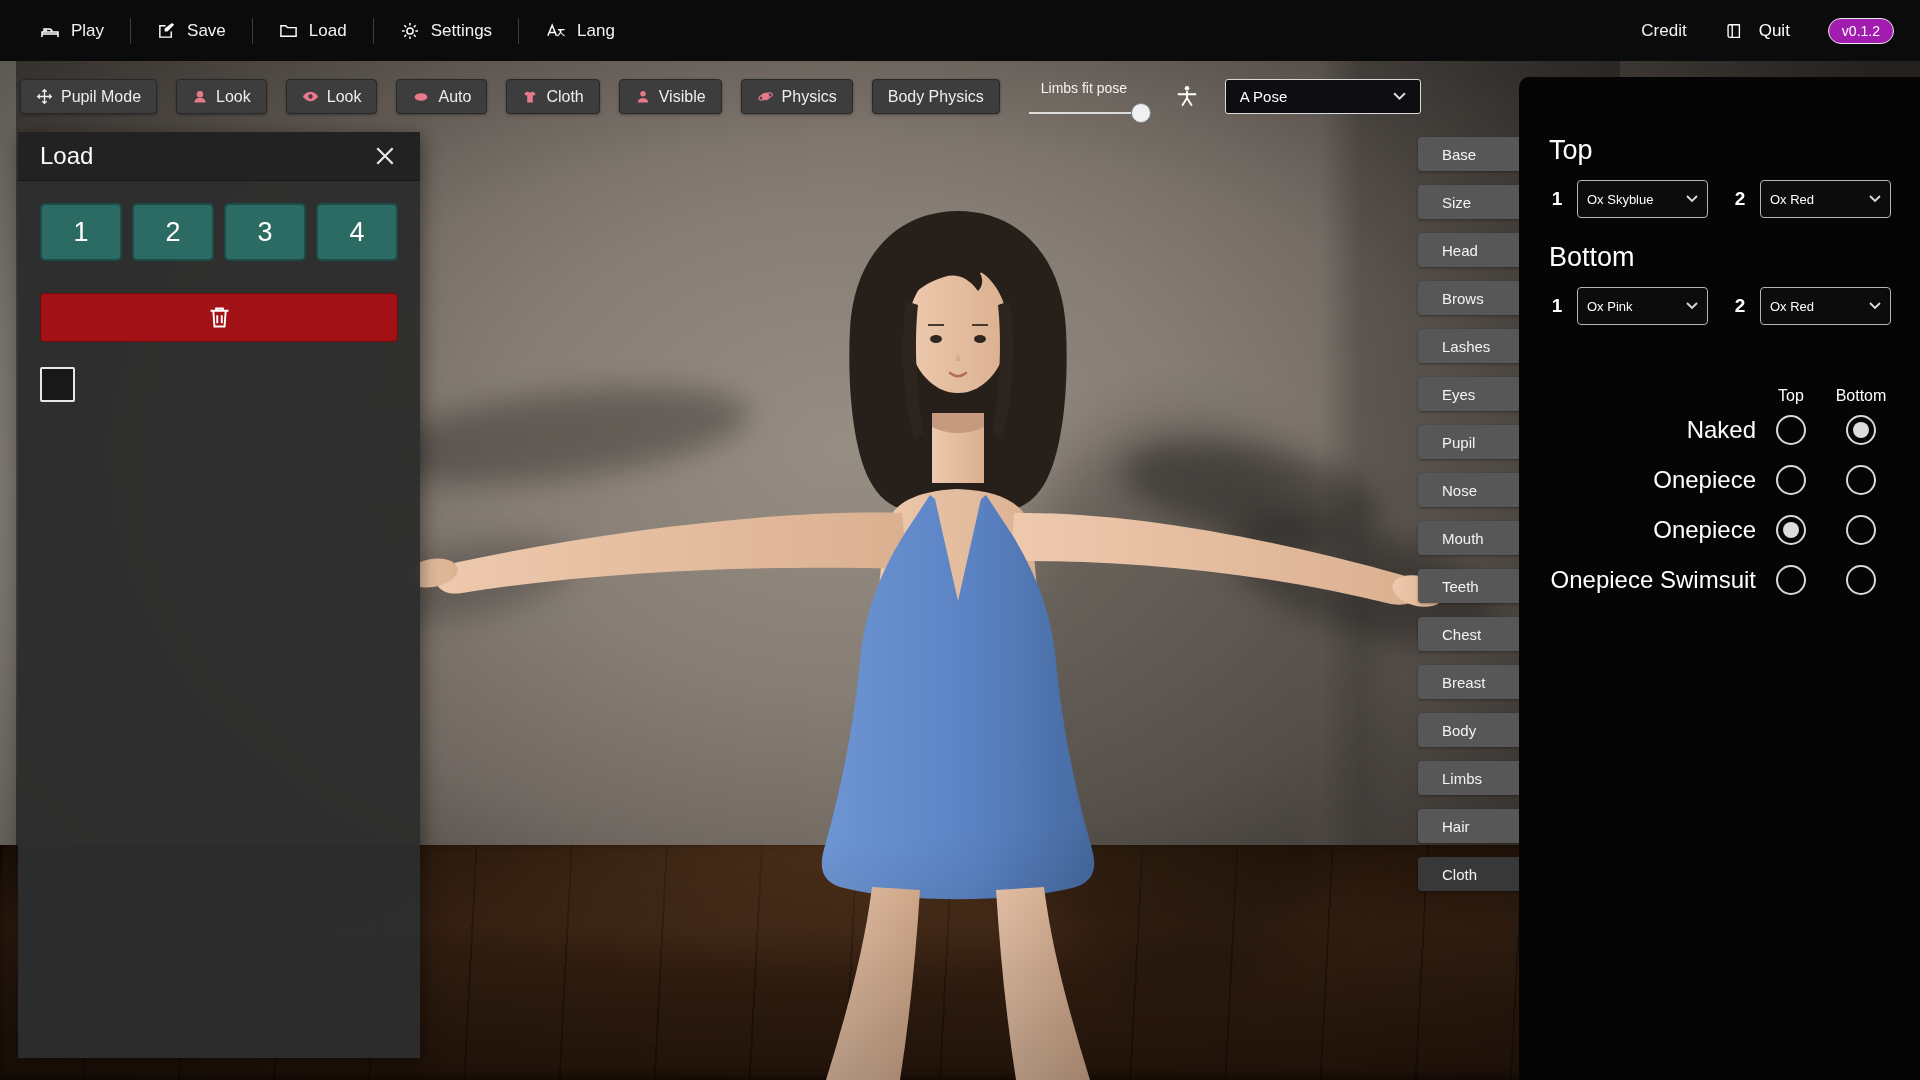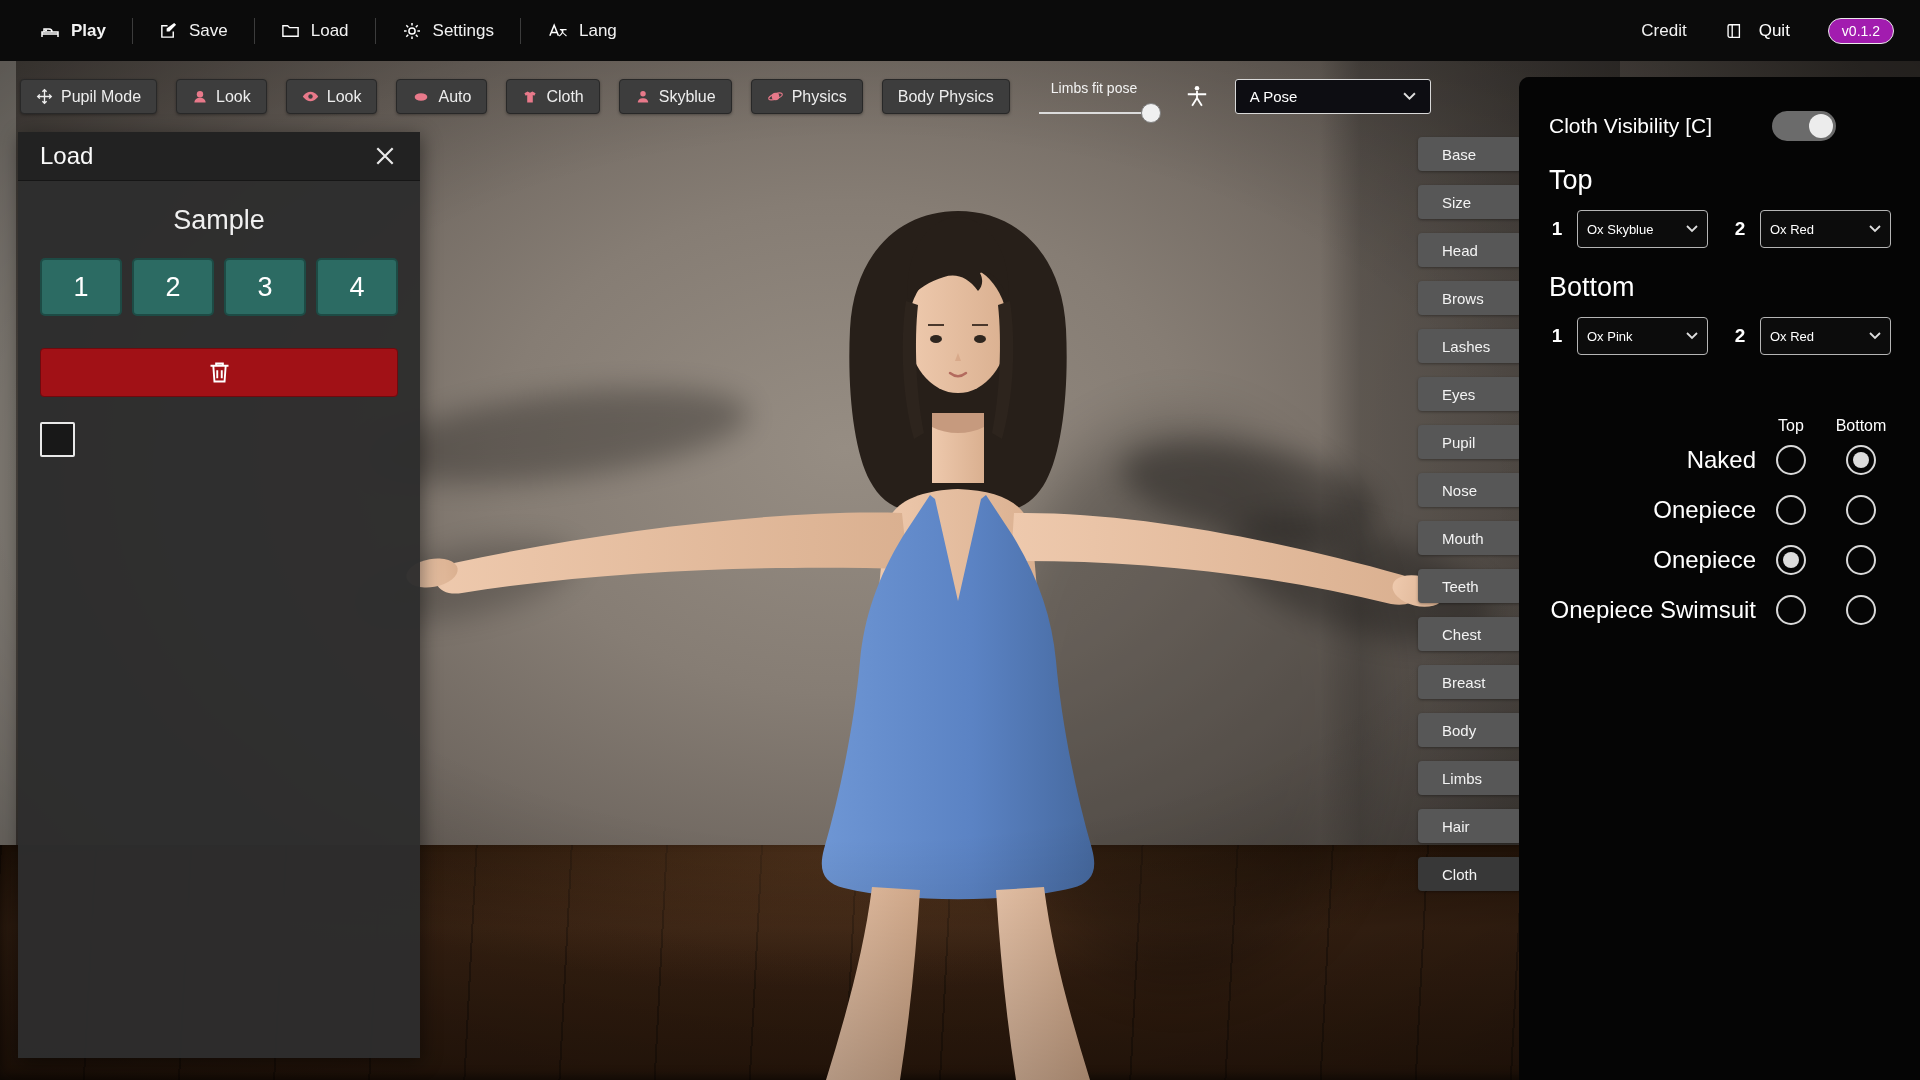--- a/index.html
+++ b/index.html
@@ -22,21 +22,21 @@
     box-shadow:0 -4px 10px rgba(0,0,0,0.5) inset; }
   .figure { position:absolute; inset:0; }
   .vignette { position:absolute; inset:0; pointer-events:none;
     background:radial-gradient(ellipse at 45% 42%, transparent 42%, rgba(0,0,0,0.5) 100%); }
 
   
   .topbar { position:absolute; top:0; left:0; right:0; height:61px; background:#0b0b0b;
     display:flex; align-items:center; justify-content:space-between; padding:0 26px; z-index:10; }
   .menu-left { display:flex; align-items:center; }
   .menu-item { display:flex; align-items:center; gap:11px; padding:0 26px; font-size:17px; color:#f2f2f2; }
-  .menu-item:first-child { padding-left:14px;font-weight:bold; }
+  .menu-item:first-child { padding-left:14px; }
   .vsep { width:1px; height:26px; background:#3c3c3c; }
   .menu-right { display:flex; align-items:center; gap:38px; }
   .menu-text { font-size:17px; color:#f2f2f2; }
   .quit-item { display:flex; align-items:center; gap:16px; font-size:17px; }
   .badge { border:1px solid #e9e9e9; border-radius:14px; padding:4px 13px; font-size:14px; background:#a21caf; }
 
   
   .toolbar { position:absolute; top:79px; left:20px; display:flex; align-items:flex-start; gap:19px; z-index:5; }
   .tbtn { display:flex; align-items:center; gap:8px; height:35px; padding:0 15px;
     background:#3d3d3d; border:1px solid #282828; border-radius:4px; font-size:16px; color:#ededed;
@@ -274,21 +274,21 @@
   </div>
   <div class="tbtn" data-interactable="true">
     <span class="icon" data-interactable="false">
       <svg viewBox="0 0 20 20" width="16" height="16">
           <g fill="#e8798a">
             <circle cx="10" cy="6" r="3.4"></circle>
             <path d="M3.5 17c0-3.6 3-5.4 6.5-5.4s6.5 1.8 6.5 5.4z"></path>
           </g>
         </svg>
     </span>
-    <span data-interactable="false">Skyblue</span>
+    <span data-interactable="false">Visible</span>
   </div>
   <div class="tbtn" data-interactable="true">
     <span class="icon" data-interactable="false">
       <svg viewBox="0 0 20 20" width="17" height="17">
           <circle cx="10" cy="10" r="4.4" fill="#e8798a"></circle>
           <ellipse cx="10" cy="10" rx="8.4" ry="3" fill="none" stroke="#e8798a" stroke-width="1.3" transform="rotate(-20 10 10)"></ellipse>
         </svg>
     </span>
     <span data-interactable="false">Physics</span>
   </div>
@@ -321,21 +321,20 @@
 <aside class="load-panel" data-interactable="false">
   <div class="load-header" data-interactable="false">
     <span class="load-title" data-interactable="false">Load</span>
     <span class="close-btn" data-interactable="true">
       <svg viewBox="0 0 20 20" width="22" height="22">
           <path d="M3 3l14 14M17 3L3 17" stroke="#e8e8e8" stroke-width="2" fill="none"></path>
         </svg>
     </span>
   </div>
   <div class="load-body" data-interactable="false">
-    <div class="sample-label" data-interactable="false">Sample</div>
     <div class="samples" data-interactable="false">
       <div class="sample-btn" data-interactable="true">1</div>
       <div class="sample-btn" data-interactable="true">2</div>
       <div class="sample-btn" data-interactable="true">3</div>
       <div class="sample-btn" data-interactable="true">4</div>
     </div>
     <div class="delete-btn" data-interactable="true">
       <span class="icon" data-interactable="false">
         <svg viewBox="0 0 24 24" width="27" height="27" fill="none" stroke="#fff" stroke-width="1.7">
             <path d="M4 6h16M9 6V4h6v2M6.5 6l1 14h9l1-14"></path>
@@ -362,26 +361,20 @@
   <div class="tab" data-interactable="true">Teeth</div>
   <div class="tab" data-interactable="true">Chest</div>
   <div class="tab" data-interactable="true">Breast</div>
   <div class="tab" data-interactable="true">Body</div>
   <div class="tab" data-interactable="true">Limbs</div>
   <div class="tab" data-interactable="true">Hair</div>
   <div class="tab active" data-interactable="true">Cloth</div>
 </nav>
 
 <aside class="cloth-panel" data-interactable="false">
-  <div class="vis-row" data-interactable="false">
-    <span class="vis-label" data-interactable="false">Cloth Visibility [C]</span>
-    <div class="toggle checked" data-interactable="true">
-      <div class="t-knob" data-interactable="false"></div>
-    </div>
-  </div>
 
   <div class="section-h" data-interactable="false">Top</div>
   <div class="slot-row" data-interactable="false">
     <span class="slot-num" data-interactable="false">1</span>
     <div class="slot-select" data-interactable="true">
       <span data-interactable="false">Ox Skyblue</span>
       <span class="icon" data-interactable="false">
         <svg viewBox="0 0 12 8" width="12" height="8">
             <path d="M1 1l5 5 5-5" stroke="#ddd" stroke-width="1.8" fill="none"></path>
           </svg>

